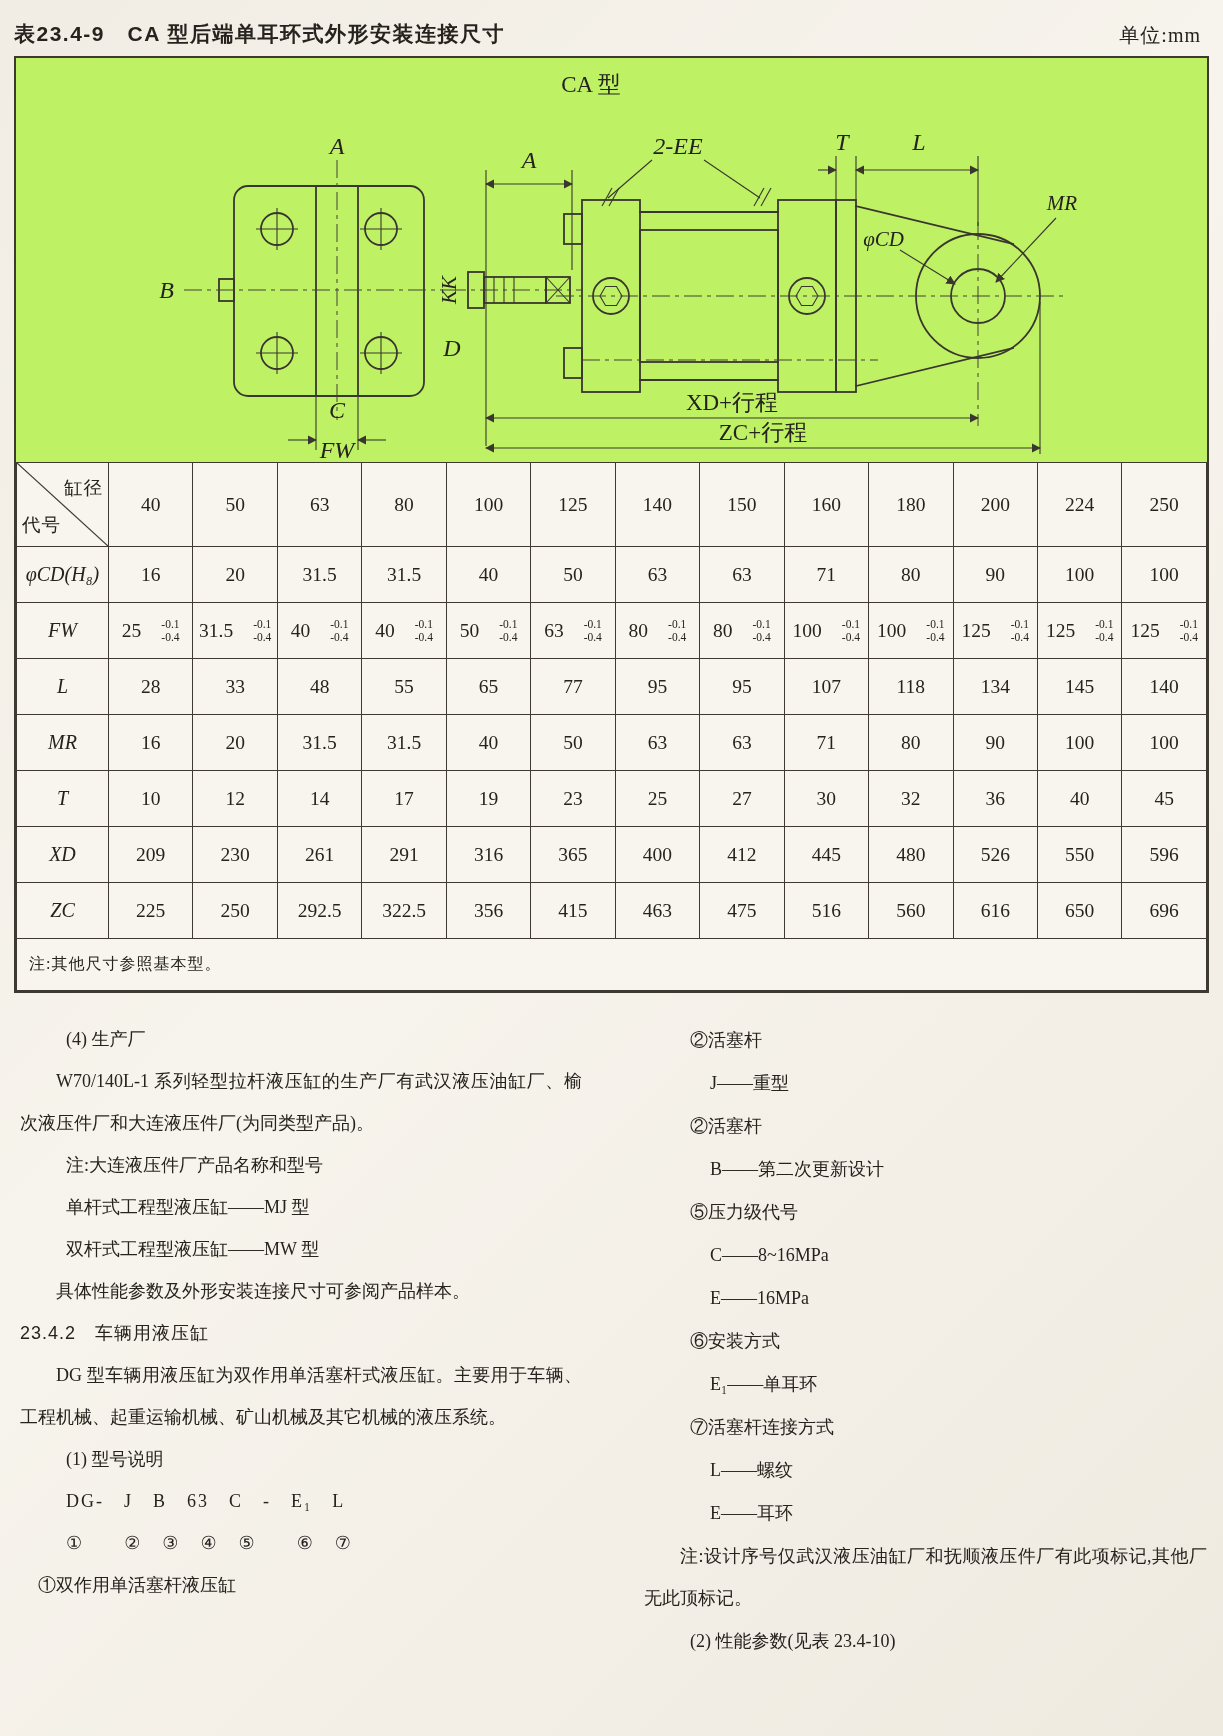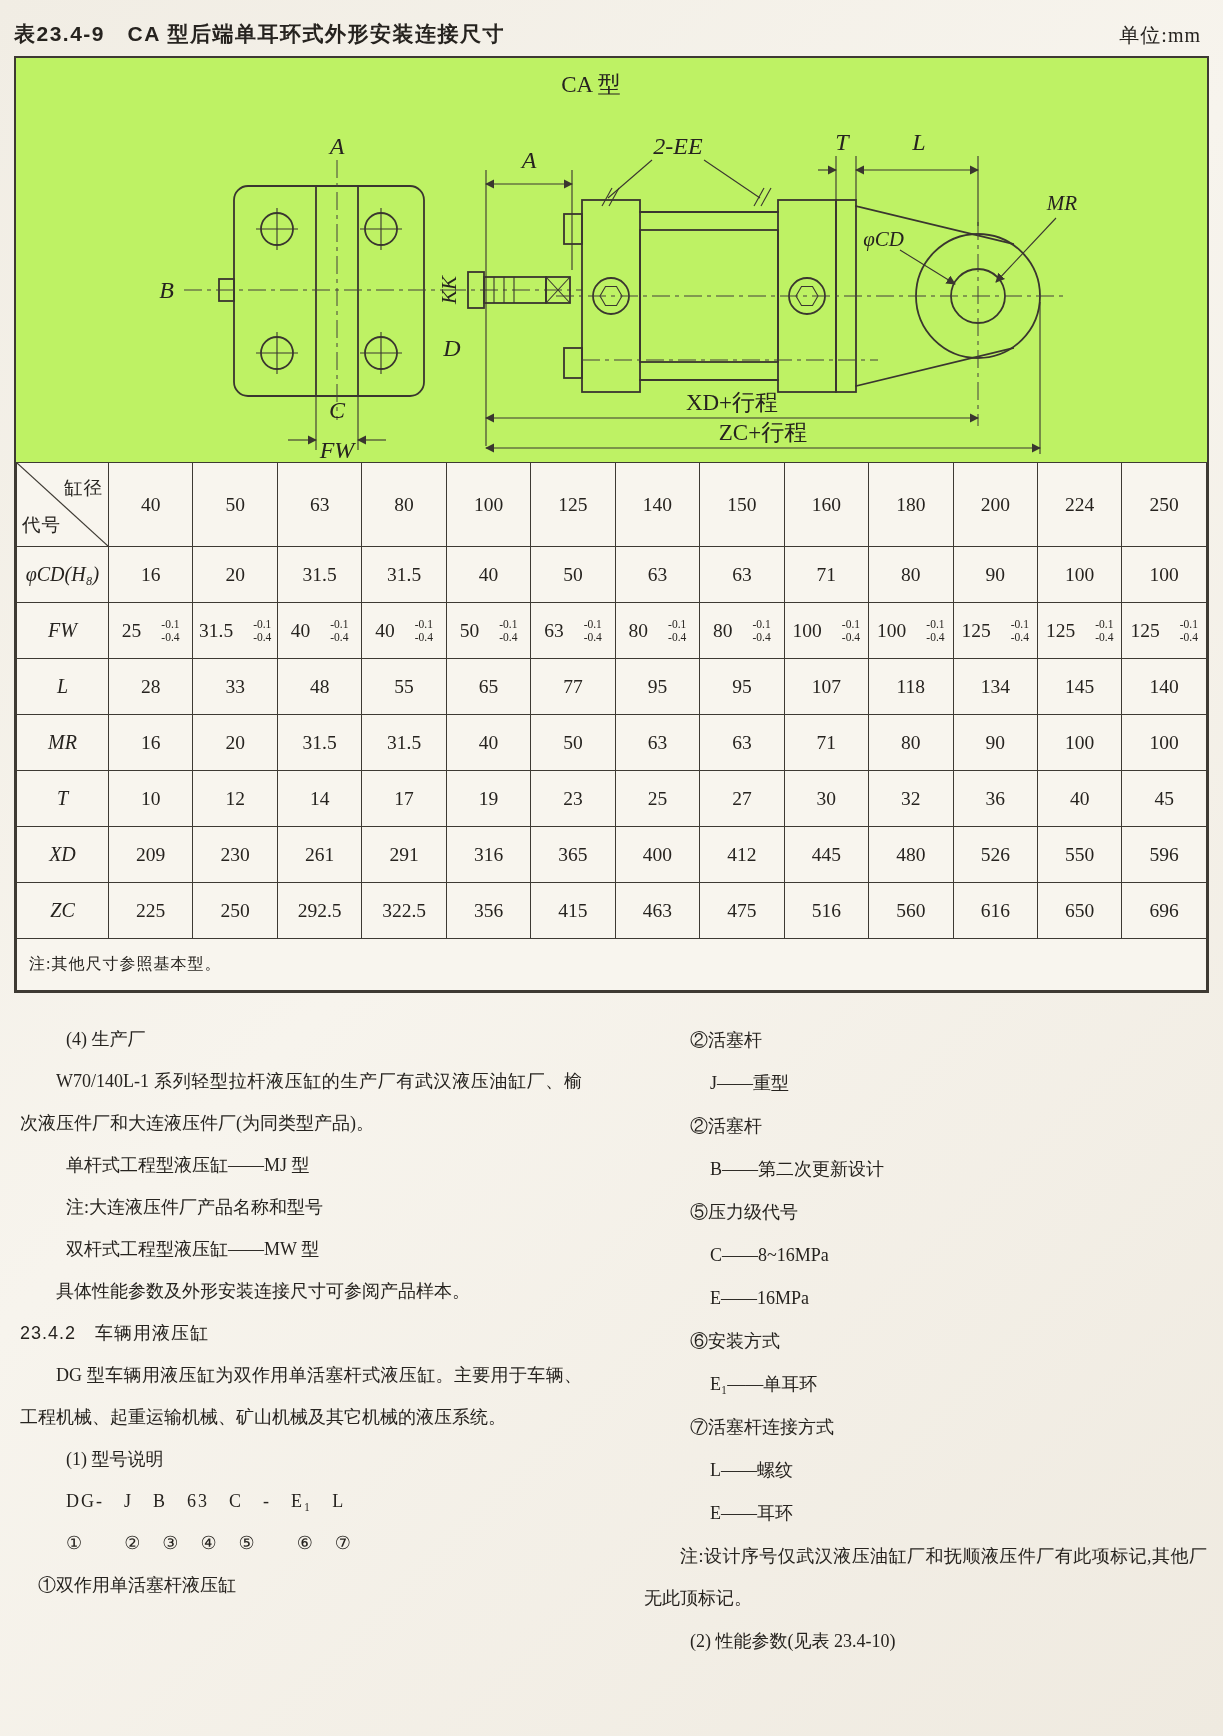--- a/index.html
+++ b/index.html
@@ -368,22 +368,22 @@
         <td class="note" colspan="14">注:其他尺寸参照基本型。</td>
       </tr>
     </tfoot>
   </table>
 </div>
 
 <div class="cols">
   <div class="colL">
     <div class="line indent1">(4) 生产厂</div>
     <div class="para">W70/140L-1 系列轻型拉杆液压缸的生产厂有武汉液压油缸厂、榆次液压件厂和大连液压件厂(为同类型产品)。</div>
+    <div class="line indent1">注:大连液压件厂产品名称和型号</div>
     <div class="line indent1">单杆式工程型液压缸——MJ 型</div>
-    <div class="line indent1">注:大连液压件厂产品名称和型号</div>
     <div class="line indent1">双杆式工程型液压缸——MW 型</div>
     <div class="para">具体性能参数及外形安装连接尺寸可参阅产品样本。</div>
     <div class="line heading">23.4.2　车辆用液压缸</div>
     <div class="para">DG 型车辆用液压缸为双作用单活塞杆式液压缸。主要用于车辆、工程机械、起重运输机械、矿山机械及其它机械的液压系统。</div>
     <div class="line indent1">(1) 型号说明</div>
     <div class="model">DG-　J　B　63　C　-　E₁　L</div>
     <div class="model">①　　②　③　④　⑤　　⑥　⑦</div>
     <div class="line indentsm">①双作用单活塞杆液压缸</div>
   </div>
   <div class="colR">

